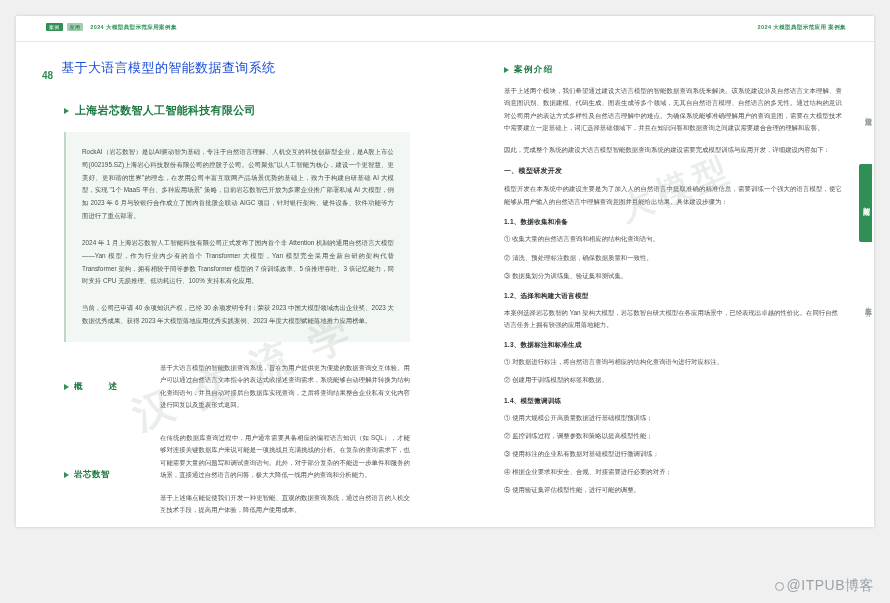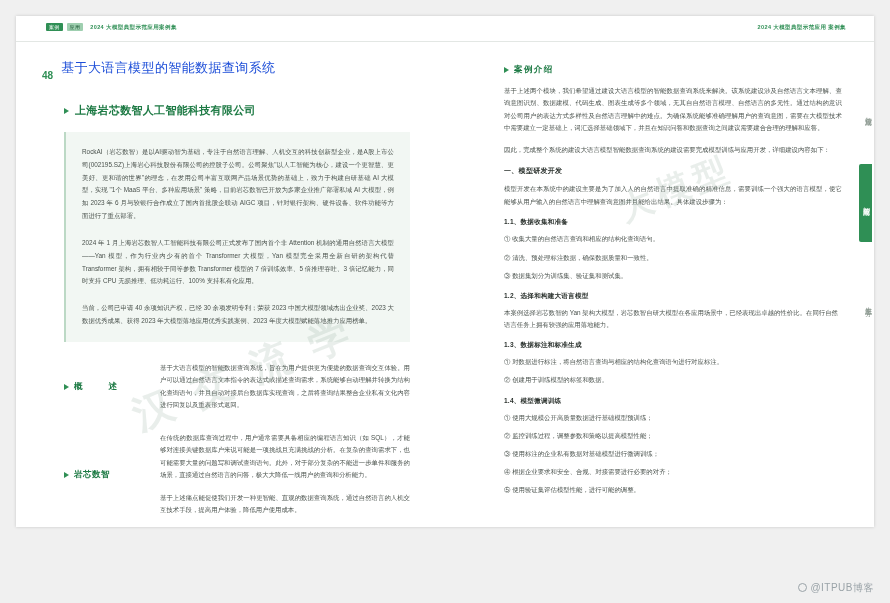--- a/index.html
+++ b/index.html
@@ -156,21 +156,21 @@
     position: absolute;
     font-size: 40px; color: rgba(120,150,130,0.16);
     font-weight: bold; letter-spacing: 6px;
     transform: rotate(-22deg);
     pointer-events: none; white-space: nowrap;
   }
   .wm1 { left: 110px; top: 330px; }
   .wm2 { left: 600px; top: 150px; font-size: 34px; }
   .wm-credit {
     position: absolute; right: 16px; bottom: 8px;
-    font-size: 10px; color: #9aa3a8; letter-spacing: .5px;
+    font-size: 14px; color: #9aa3a8; letter-spacing: .5px;
   }
   .wm-dot {
     display: inline-block; width: 9px; height: 9px;
     border: 1.6px solid #9aa3a8; border-radius: 50%;
     margin-right: 3px; position: relative; top: 1px;
   }
 </style>
 </head>
 <body>
 

